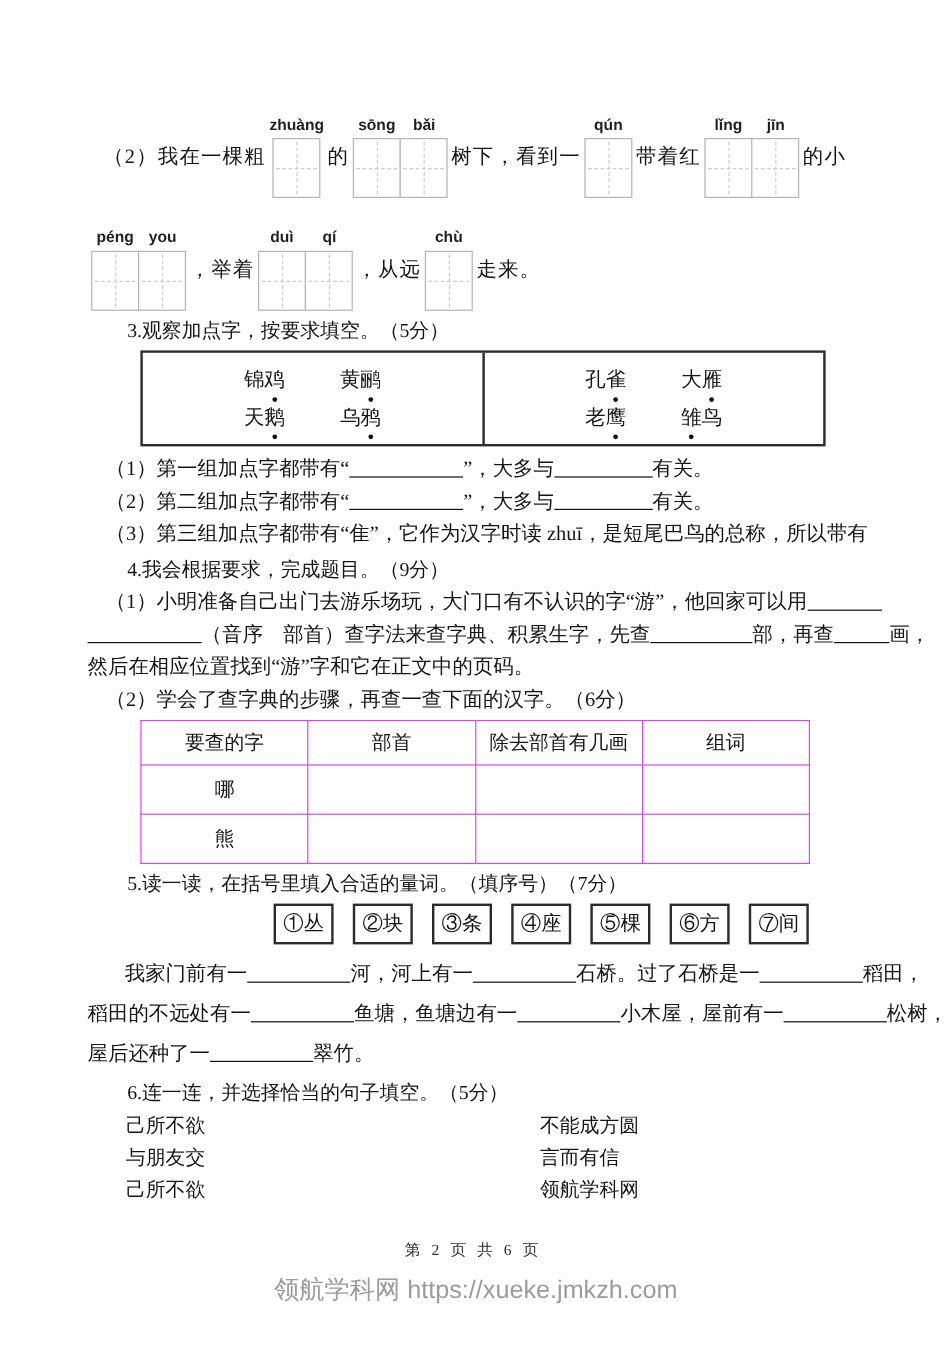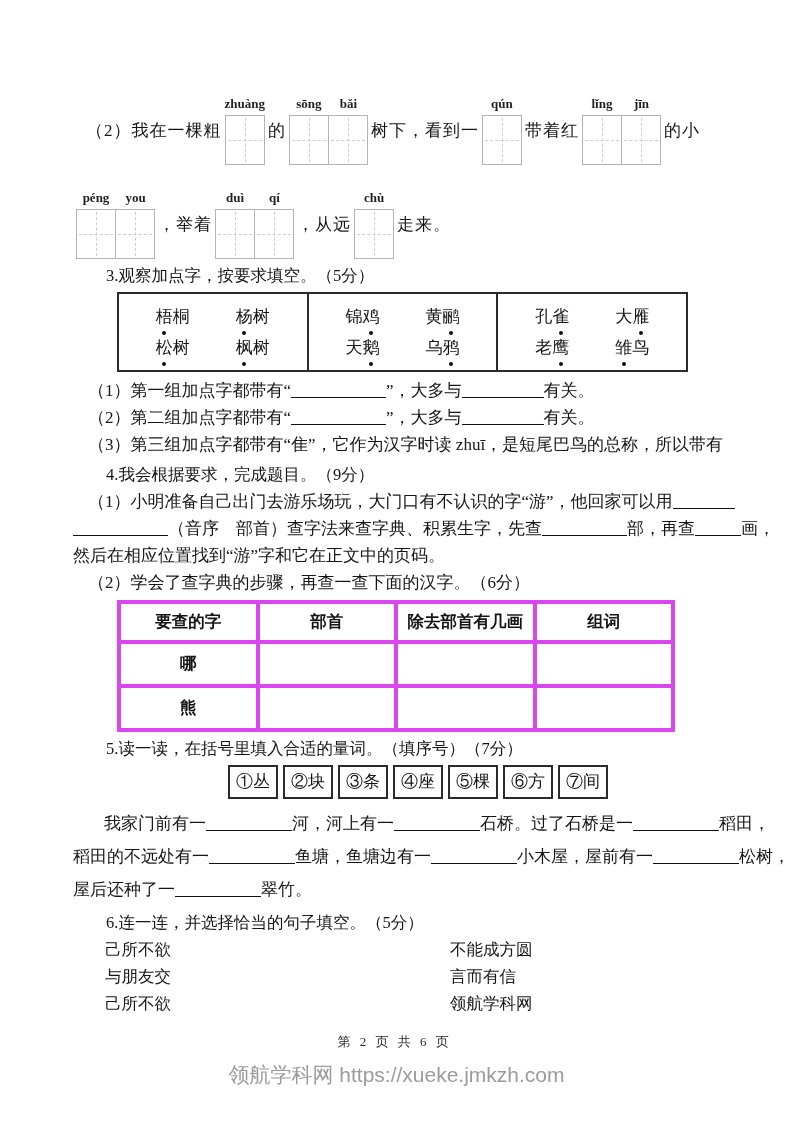--- a/index.html
+++ b/index.html
@@ -13,42 +13,42 @@
     color:#151515;
     overflow:hidden;
   }
   
   .writing-line{display:flex;align-items:flex-start;white-space:nowrap;}
   .writing-line .txt{margin-top:21px;line-height:28px;font-size:17px;letter-spacing:1px;}
   .wl1{margin-bottom:25px;}
   .boxgroup{display:inline-flex;margin:0 3px;}
   .cell{display:inline-flex;flex-direction:column;align-items:center;}
   .cell:not(:first-child) .tian{margin-left:-1px;}
-  .pinyin{height:19px;font-family:Liberation Serif, serif;font-size:13px;font-weight:600;color:#1f1f1f;}
+  .pinyin{height:19px;font-family:Liberation Sans, sans-serif;font-size:13px;font-weight:600;color:#1f1f1f;}
   .tian{position:relative;width:40px;height:50px;border:1px solid #b3b3b3;box-sizing:border-box;background:#fff;}
   .dash-h{position:absolute;left:2px;right:2px;top:50%;border-top:1px dashed #cccccc;}
   .dash-v{position:absolute;top:2px;bottom:2px;left:50%;border-left:1px dashed #cccccc;}
   
   .q-title{line-height:26px;padding-left:33px;font-size:16.5px;margin-top:4px;}
   .line{white-space:nowrap;line-height:27px;font-size:17px;}
   .blank{display:inline-block;border-bottom:1.2px solid #111;height:15px;vertical-align:-2px;}
   
   .q3-table{display:flex;border:2px solid #2b2b2b;width:571px;margin-left:44px;margin-top:3px;margin-bottom:5px;box-sizing:border-box;}
   .q3-col{flex:1;padding:7px 0;border-left:2px solid #2b2b2b;}
   .q3-col:first-child{border-left:none;}
   .q3-row{display:flex;justify-content:center;gap:46px;line-height:31px;font-size:17px;}
   .ch{position:relative;display:inline-block;}
   .ch.dotted::after{content:"";position:absolute;left:50%;margin-left:-2px;bottom:-3px;width:4px;height:4px;border-radius:50%;background:#111;}
   
   .dict-table{border-collapse:collapse;margin-left:44px;margin-top:4px;width:558px;font-size:16.5px;table-layout:fixed;}
-  .dict-table th,.dict-table td{border:4px solid #d946ef;text-align:center;font-weight:bold;padding:0;}
+  .dict-table th,.dict-table td{border:1px solid #d946ef;text-align:center;font-weight:normal;padding:0;}
   .dict-table th{height:36px;}
   .dict-table td{height:40px;}
   
-  .options-row{display:flex;gap:5px;margin-left:155px;margin-top:3px;margin-bottom:8px;align-items:center;}
+  .options-row{display:flex;gap:16px;margin-left:155px;margin-top:3px;margin-bottom:8px;align-items:center;}
   .opt{border:2px solid #2b2b2b;padding:4px 6px;font-size:17px;line-height:22px;}
   .passage .line{line-height:33px;}
   
   .q6-row{display:grid;grid-template-columns:345px 1fr;padding-left:32px;line-height:27px;font-size:16.5px;}
   
   .footer-page{position:absolute;left:0;right:4px;top:1033px;text-align:center;font-size:13px;letter-spacing:3px;color:#2a2a2a;}
   .watermark{position:absolute;left:0;right:0;top:1061px;text-align:center;font-size:21px;color:#9b9b9b;font-family:"Liberation Sans","DejaVu Sans",sans-serif;}
 </style>
 </head>
 <body>
@@ -157,30 +157,20 @@
             </span>
           </span>
         </span>
         <span class="txt">走来。</span>
       </div>
     </div>
 
   <section>
     <div class="q-title">3.观察加点字，按要求填空。（5分）</div>
     <div class="q3-table" id="q3-table">
-        <div class="q3-col">
-          <div class="q3-row">
-            <span class="word"><span class="ch dotted">梧</span><span class="ch">桐</span></span>
-            <span class="word"><span class="ch dotted">杨</span><span class="ch">树</span></span>
-          </div>
-          <div class="q3-row">
-            <span class="word"><span class="ch dotted">松</span><span class="ch">树</span></span>
-            <span class="word"><span class="ch dotted">枫</span><span class="ch">树</span></span>
-          </div>
-        </div>
         <div class="q3-col">
           <div class="q3-row">
             <span class="word"><span class="ch">锦</span><span class="ch dotted">鸡</span></span>
             <span class="word"><span class="ch">黄</span><span class="ch dotted">鹂</span></span>
           </div>
           <div class="q3-row">
             <span class="word"><span class="ch">天</span><span class="ch dotted">鹅</span></span>
             <span class="word"><span class="ch">乌</span><span class="ch dotted">鸦</span></span>
           </div>
         </div>

